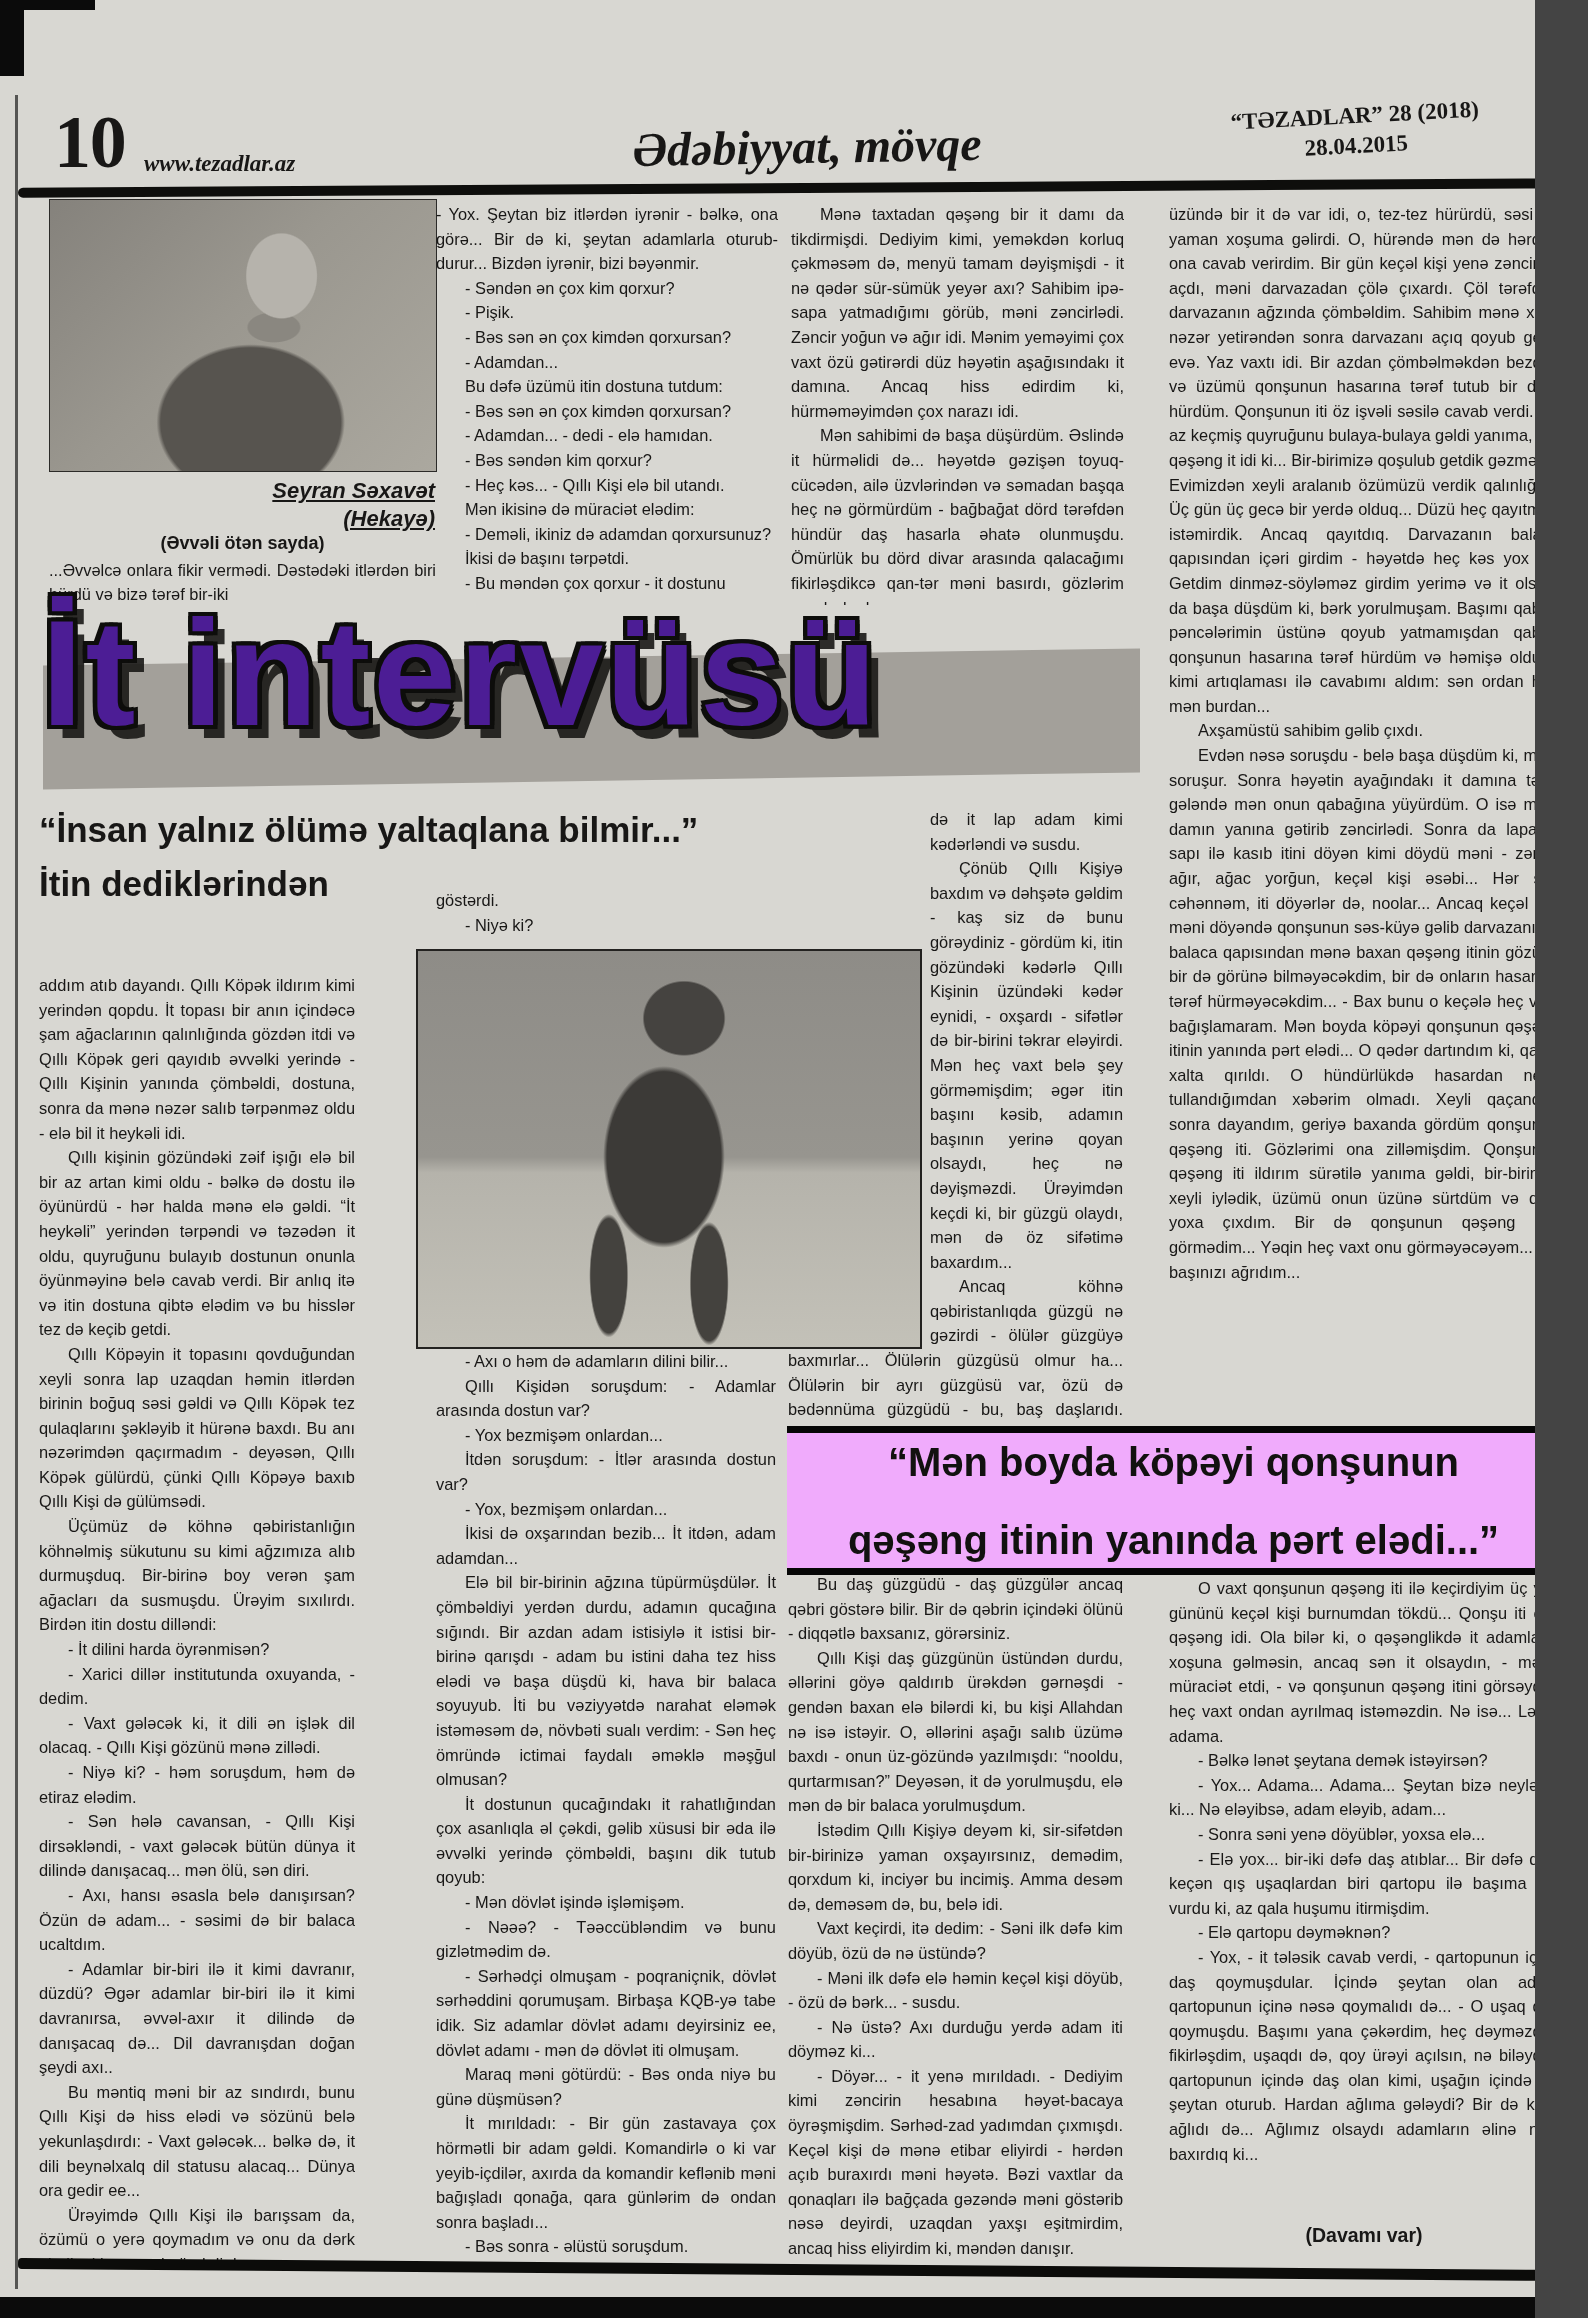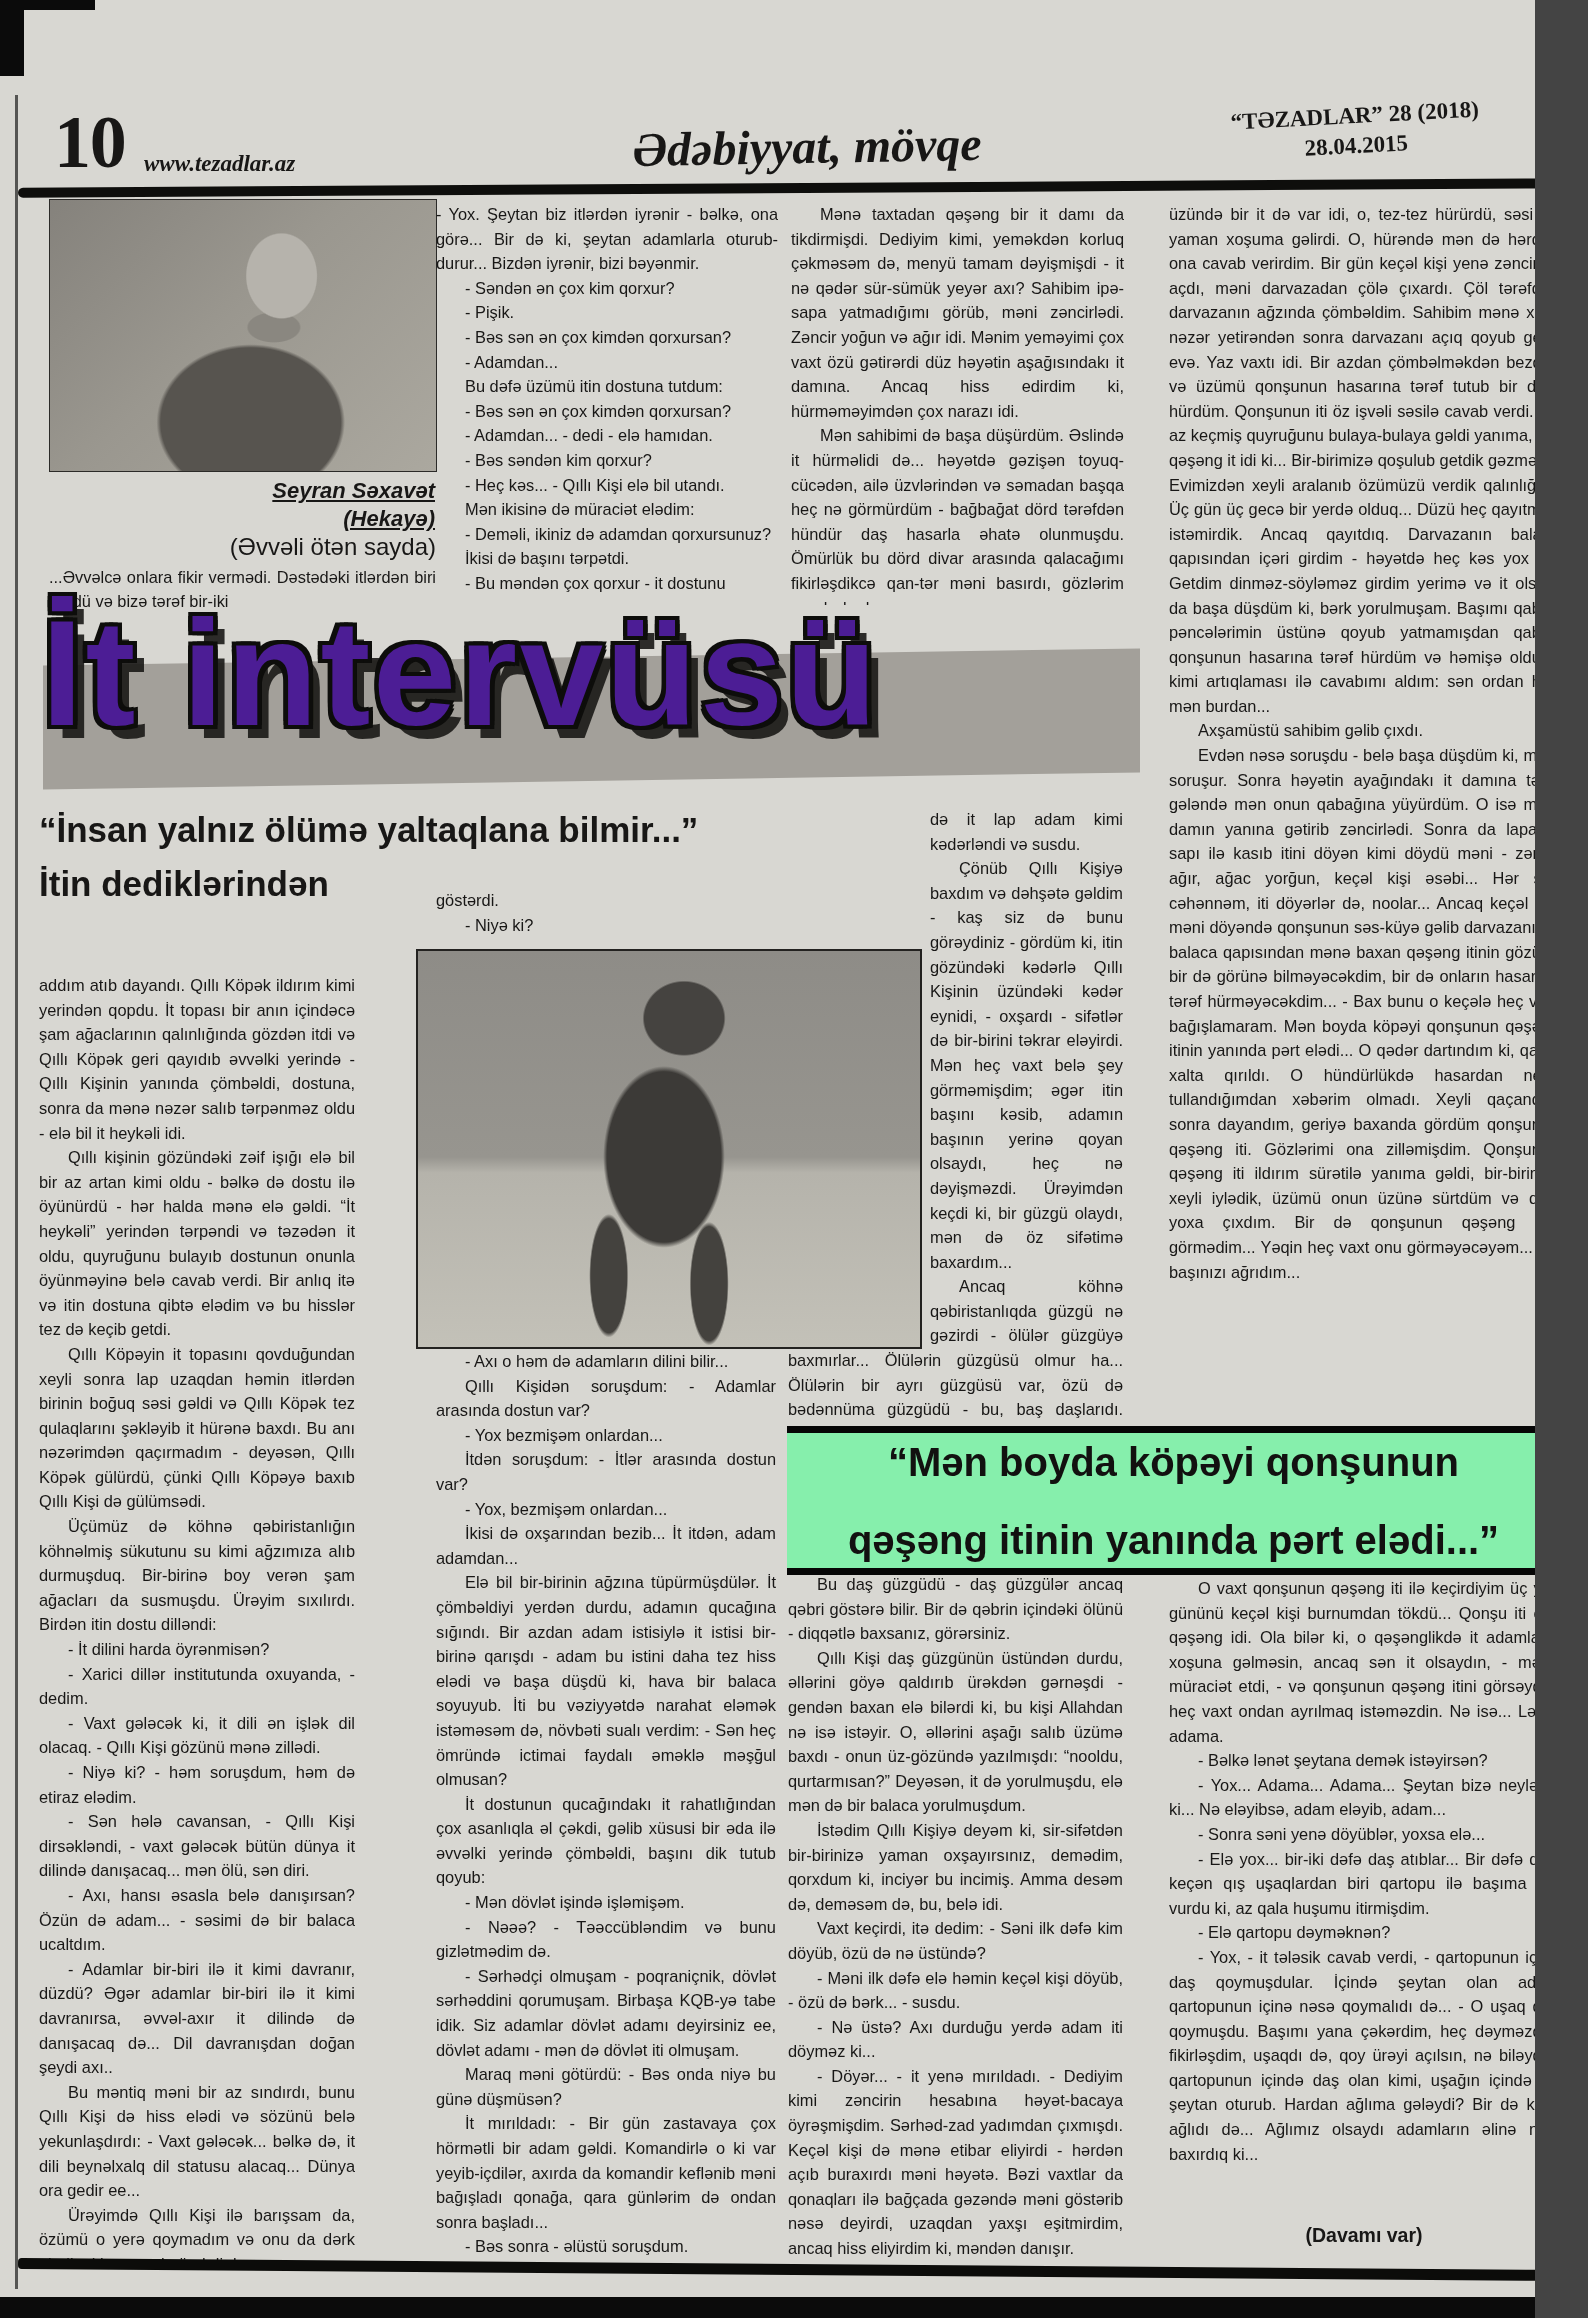--- a/index.html
+++ b/index.html
@@ -31,21 +31,21 @@
   #author-photo{position:absolute;left:49px;top:199px;width:386px;height:271px;border:1.9px solid #2b2a28;
        background:
          radial-gradient(ellipse 60px 72px at 60% 28%, #b6b3ac 58%, rgba(0,0,0,0) 60%),
          radial-gradient(ellipse 44px 25px at 58% 47%, #8a8780 58%, rgba(0,0,0,0) 62%),
          radial-gradient(ellipse 145px 120px at 52% 82%, #57544f 62%, rgba(0,0,0,0) 65%),
          linear-gradient(135deg,#85827c 0%,#9a978f 45%,#aba89f 100%);}
   #author-caption{position:absolute;left:49px;top:477px;width:386px;text-align:right;
        font-weight:bold;font-style:italic;font-size:22px;line-height:28px;}
   #author-caption span{text-decoration:underline;}
   #intro-block{position:absolute;left:49px;top:533px;width:387px;}
-  #intro-head{text-align:right;font-weight:normal;font-size:24px;margin:0 0 3.8px 0;}
+  #intro-head{text-align:center;font-weight:bold;font-size:18px;margin:0 0 3.8px 0;}
   #intro-text{font-size:16.4px;line-height:24.6px;text-align:justify;margin:0;}
 
   
   .col{position:absolute;font-size:16.4px;line-height:24.6px;text-align:justify;overflow:hidden;}
   .para{margin:0;text-indent:29px;}
   .cont .para:first-child{text-indent:0;}
   #top-col1{left:436px;top:202px;width:342px;height:403px;}
   #top-col2{left:791px;top:202px;width:333px;height:403px;}
   #right-top{left:1169px;top:202px;width:390px;height:1223px;}
   #left-col{left:39px;top:973px;width:316px;height:1296px;}
@@ -76,21 +76,21 @@
   #dog-photo{position:absolute;left:416px;top:949px;width:502px;height:396px;border:2.5px solid #232220;
        background:
          radial-gradient(ellipse 66px 60px at 53% 17%, #454340 60%, rgba(0,0,0,0) 63%),
          radial-gradient(ellipse 95px 142px at 49% 52%, #3c3a37 60%, rgba(0,0,0,0) 64%),
          radial-gradient(ellipse 44px 38px at 47% 66%, #c8c6bf 55%, rgba(0,0,0,0) 60%),
          radial-gradient(ellipse 30px 95px at 38% 82%, #44423e 60%, rgba(0,0,0,0) 65%),
          radial-gradient(ellipse 30px 95px at 58% 84%, #44423e 60%, rgba(0,0,0,0) 65%),
          linear-gradient(#8e8c87 0%,#97958f 52%,#b5b3ab 56%,#c3c1b8 100%);}
 
   
-  #pull-quote{position:absolute;left:787px;top:1426px;width:773px;height:135px;background:#86efac;
+  #pull-quote{position:absolute;left:787px;top:1426px;width:773px;height:135px;background:#f0abfc;
        border-top:7px solid #060606;border-bottom:7px solid #060606;
        display:flex;flex-direction:column;justify-content:center;text-align:center;gap:20px;}
   #pull-quote p{margin:0;font-weight:bold;font-size:40px;line-height:58px;color:#121110;}
 
   
   #continuation{position:absolute;left:1169px;top:2224px;width:390px;text-align:center;
        font-weight:bold;font-size:19.5px;}
   #bottom-rule{position:absolute;left:17.7px;top:2264px;width:1546px;height:10.7px;background:#0c0c0a;
        transform:rotate(0.45deg);border-radius:3.8px;}
 </style>

